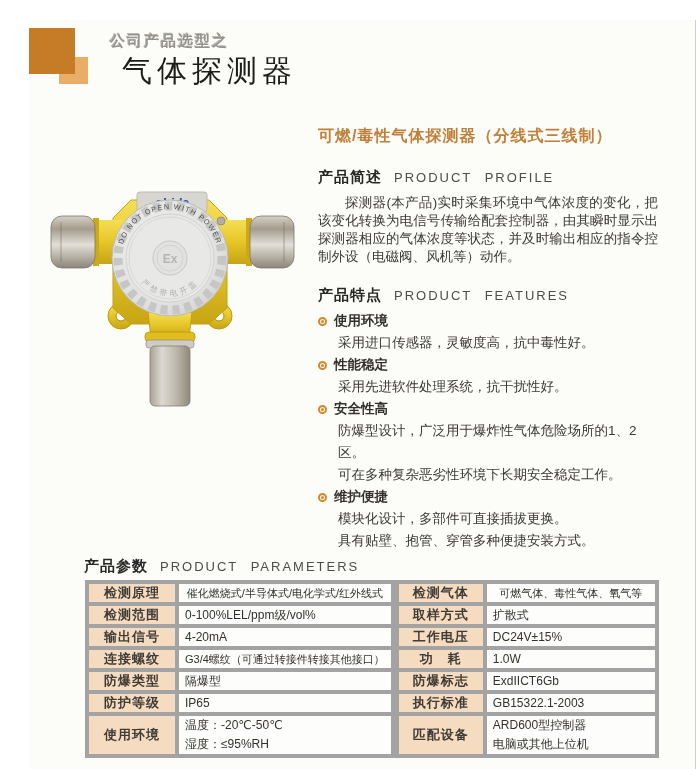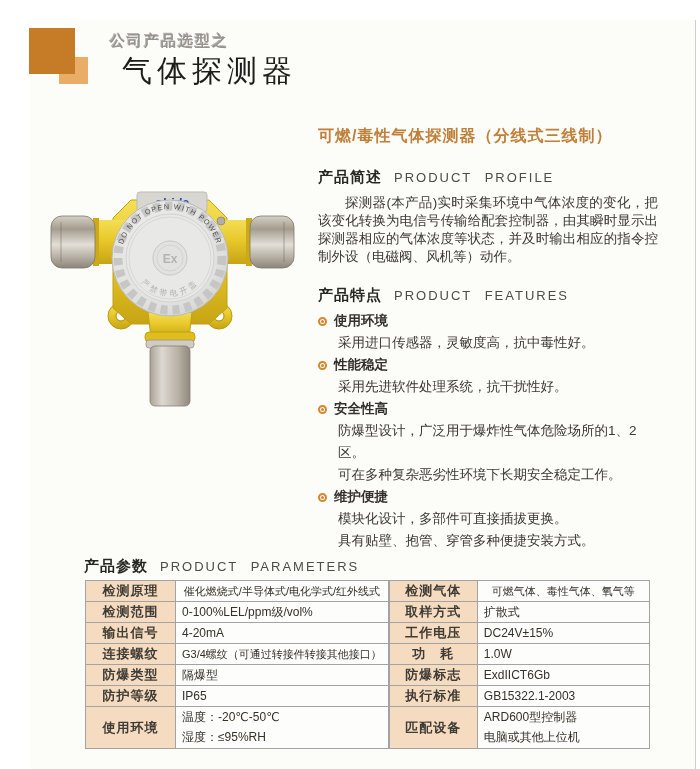--- a/index.html
+++ b/index.html
@@ -49,21 +49,21 @@
   }
   .bullet::after { content:""; width:3px; height:3px; border-radius:50%; background:#d3882c; }
   .feat-title { font-size:13.5px; font-weight:bold; color:#33312d; }
   .feat-line { font-size:13.5px; line-height:22px; color:#3b3935; padding-left:20px; }
 
   
   .head-params { position:absolute; left:84px; top:537px; }
   .tables { position:absolute; left:85px; top:560px; display:flex; }
   table { border-collapse:collapse; table-layout:fixed; }
   td {
-    border:1px solid #a3a3a3; height:21px; padding:0 6px;
+    border:4px solid #a3a3a3; height:21px; padding:0 6px;
     font-size:12px; color:#333129; vertical-align:middle; background:#fdfdfc;
     overflow:hidden; white-space:nowrap;
   }
   td.lbl {
     background:#f5dcc1; font-weight:bold; font-size:13px; text-align:center;
     color:#3f3b35; letter-spacing:1px; padding:0 2px;
   }
   .t-left .lbl { width:90px; }
   .t-left .val { width:190px; }
   .t-right .lbl { width:88px; }

